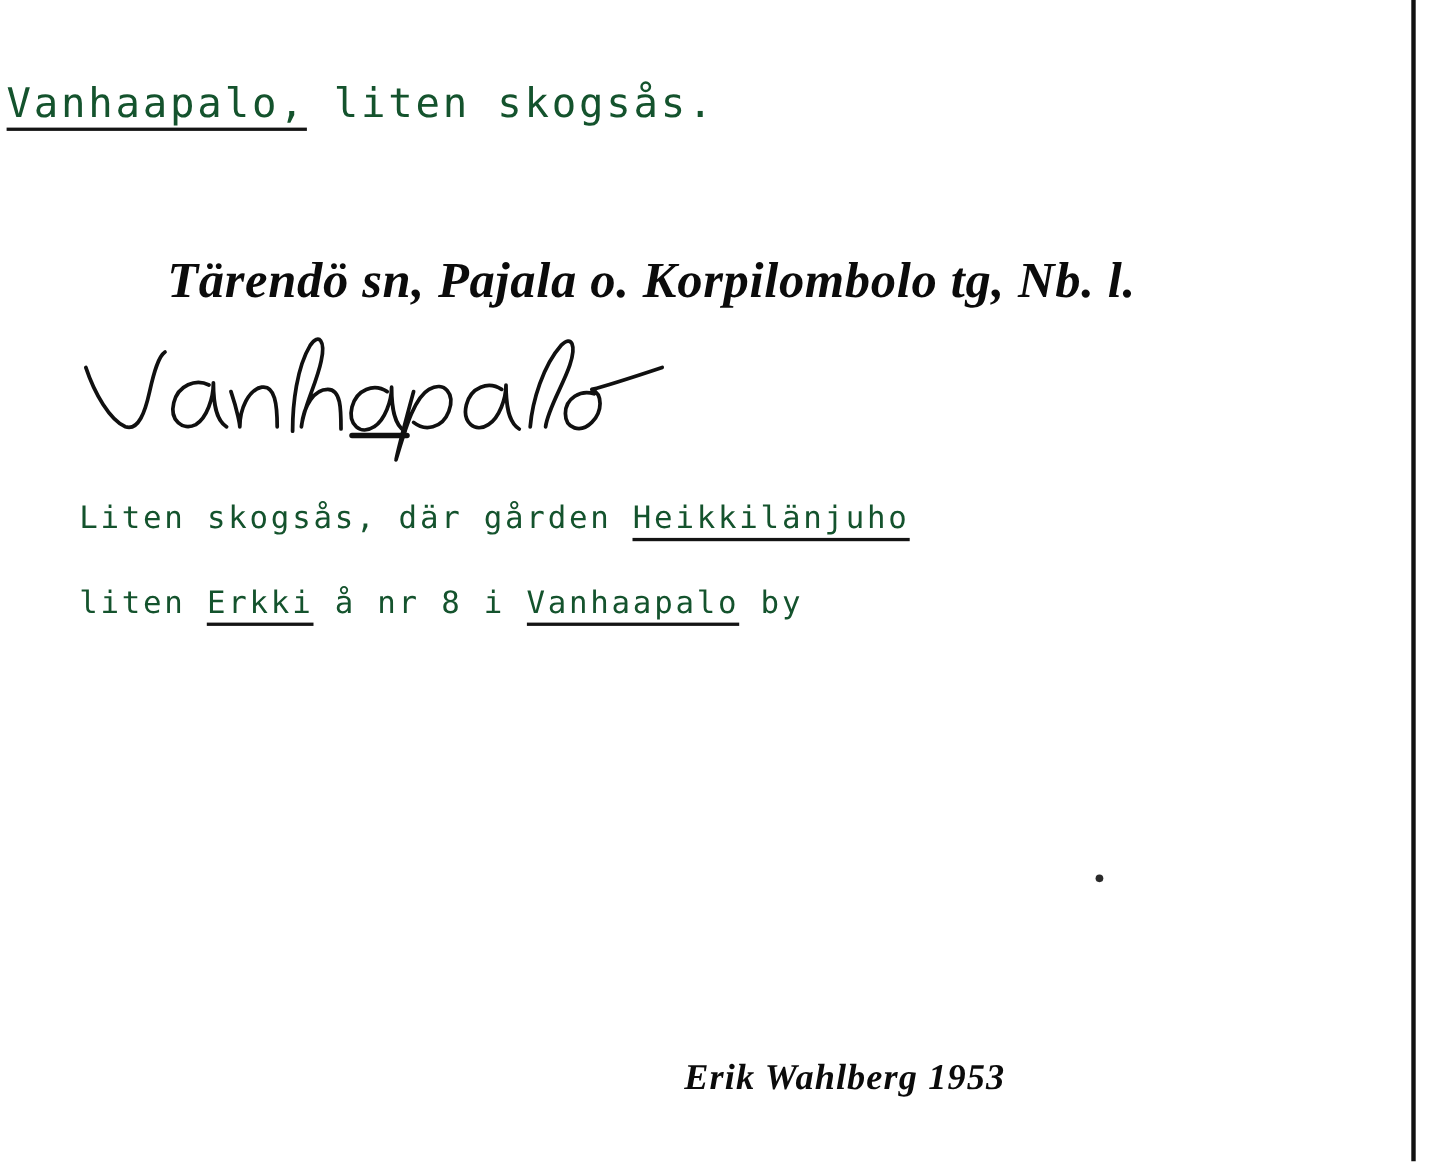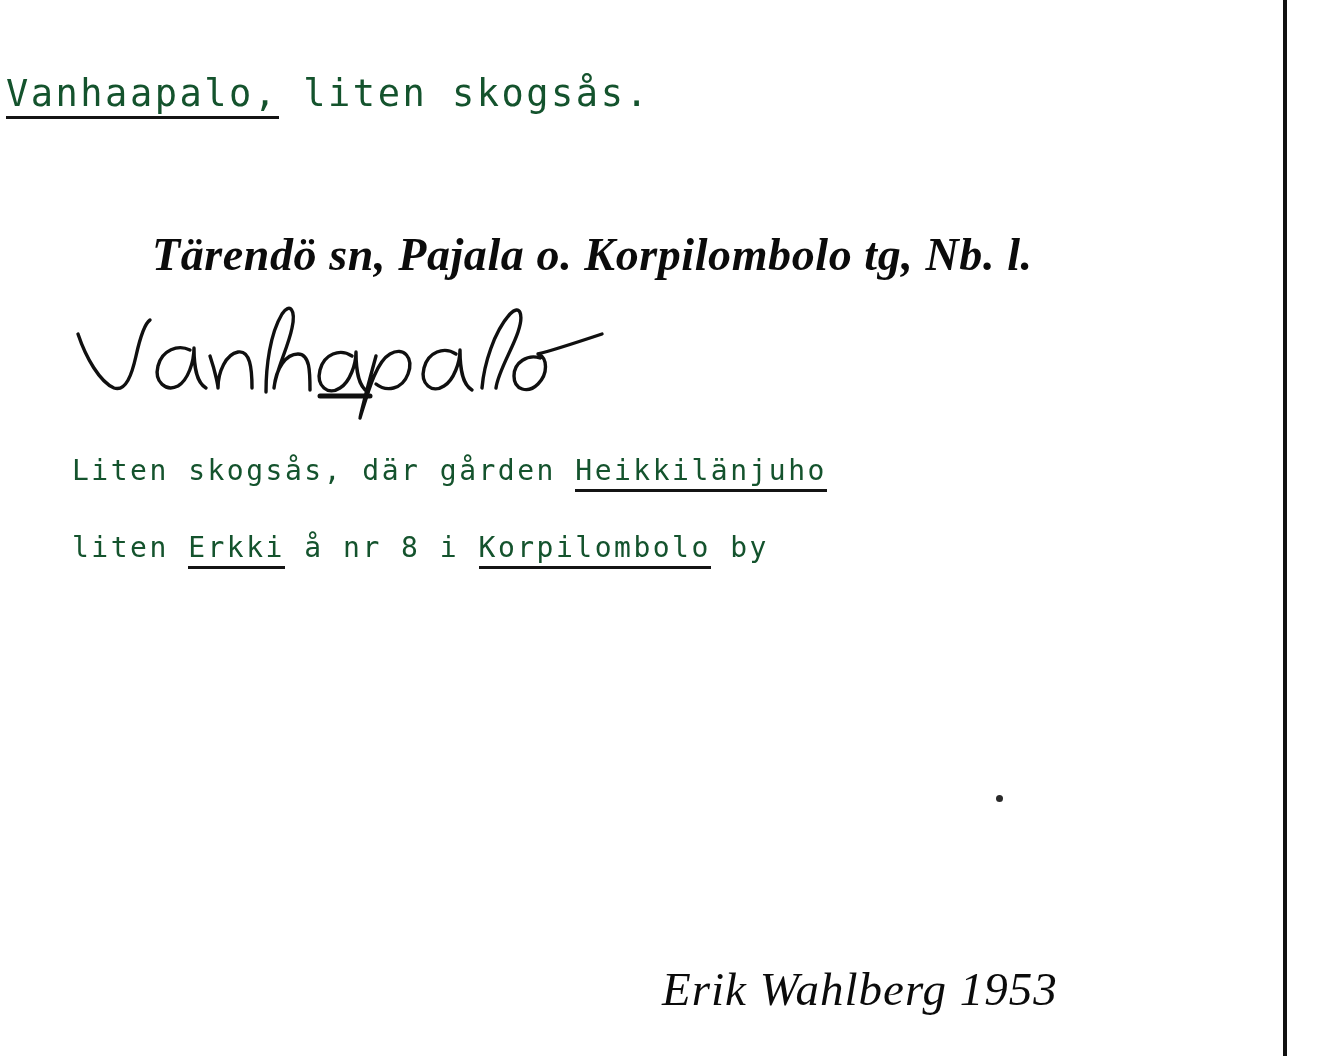--- a/index.html
+++ b/index.html
@@ -89,26 +89,26 @@
     top: 795px;
     width: 7px;
     height: 7px;
     background: #2a2a2a;
     border-radius: 50%;
   }
 
   
   #signature {
     position: absolute;
-    left: 662px;
+    left: 622px;
     top: 962px;
     font-family: "Liberation Serif", serif;
-    font-weight: normal;
+    font-weight: bold;
     font-style: italic;
-    font-size: 47px;
+    font-size: 33px;
     letter-spacing: 1px;
     white-space: nowrap;
   }
 </style>
 </head>
 <body>
 
 <div id="card">
 
   <div class="edge-rule"></div>
@@ -137,19 +137,19 @@
 
         <path d="M412 88 C 414 64, 424 32, 440 14 C 450 4, 454 14, 448 32 C 442 50, 428 72, 426 88"></path>
 
         <path d="M470 58 C 458 54, 444 62, 444 76 C 444 90, 458 94, 468 84 C 478 74, 478 58, 468 54 C 484 50, 508 42, 532 34"></path>
 
         <path d="M250 96 L 300 96" stroke-width="5"></path>
       </g>
     </svg>
   </div>
 
-  <div id="body-text" class="typed"><div><span>Liten skogsås, där gården </span><span class="ul">Heikkilänjuho</span></div><div><span>liten </span><span class="ul">Erkki</span><span> å nr 8 i </span><span class="ul">Korpilombolo</span><span> by</span></div></div>
+  <div id="body-text" class="typed"><div><span>Liten skogsås, där gården </span><span class="ul">Heikkilänjuho</span></div><div><span>liten </span><span class="ul">Erkki</span><span> å nr 8 i </span><span class="ul">Vanhaapalo</span><span> by</span></div></div>
 
   <div class="speck"></div>
 
   <div id="signature">Erik Wahlberg 1953</div>
 
 </div>
 
 </body></html>

